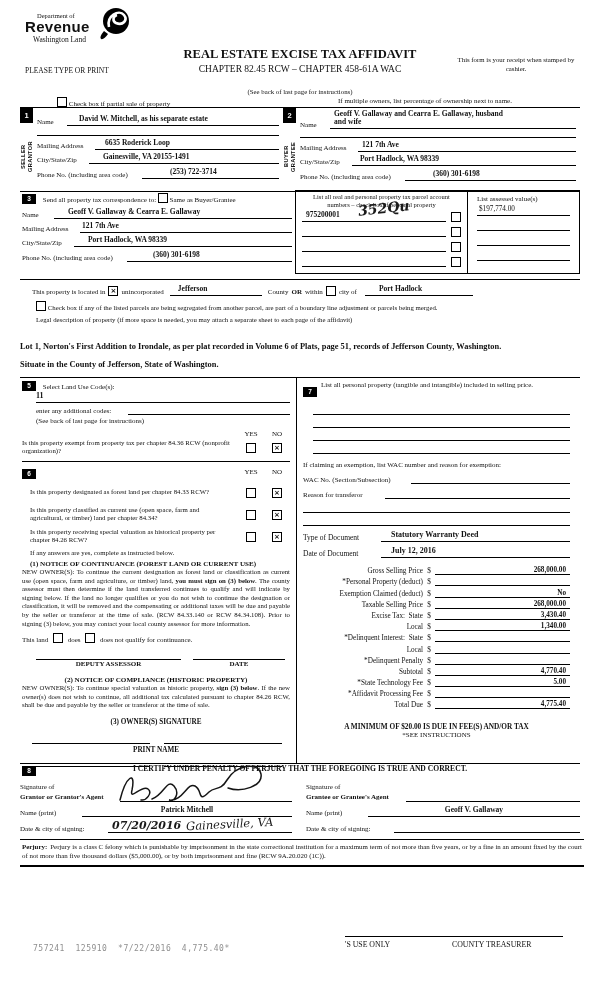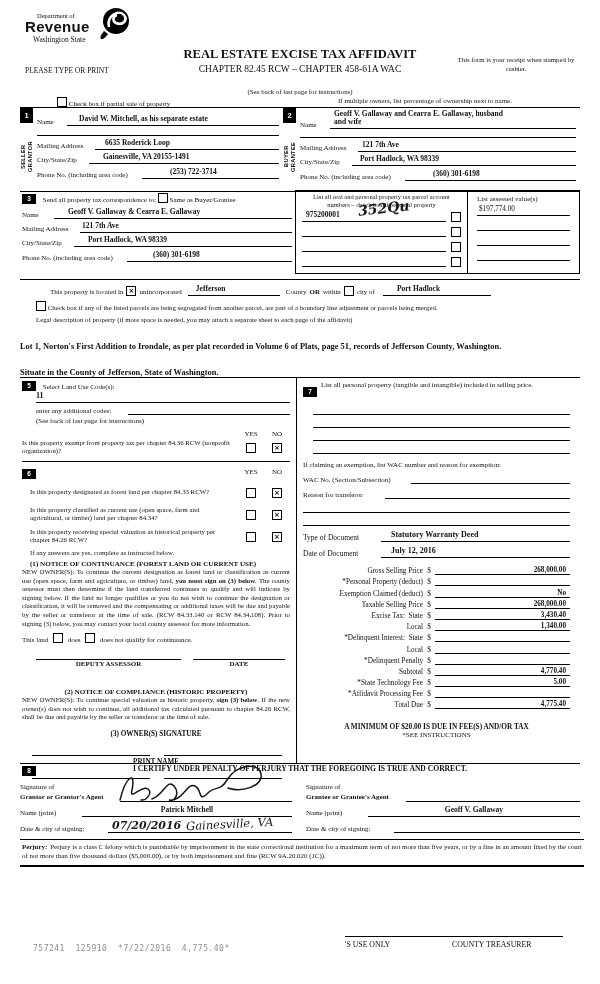--- a/index.html
+++ b/index.html
@@ -42,21 +42,21 @@
 </style>
 </head>
 <body>
 
 <div class="page">
 
   <div class="abs" style="left:25px;top:10px;">
     <div style="position:relative;width:140px;height:42px;">
       <div class="abs" style="left:12px;top:2px;font-size:6.5px;">Department of</div>
       <div class="abs b" style="left:0;top:8px;font-size:15px;letter-spacing:.3px;font-family:'Liberation Sans',sans-serif;">Revenue</div>
-      <div class="abs" style="left:8px;top:25px;font-size:7.5px;">Washington State</div>
+      <div class="abs" style="left:8px;top:25px;font-size:7.5px;">Washington Land</div>
       <span class="abs" style="left:72px;top:-4px;">
         <svg width="36" height="38" viewBox="0 0 36 38">
           <circle cx="19" cy="15" r="13" fill="#000"></circle>
           <path d="M7 25 Q 2 31 4 33 Q 7 34 11 28 Z" fill="#000"></path>
           <path d="M12 21 C 9 10, 22 3, 27 9 C 31 14, 26 20, 19 17 C 15 15, 16 10, 20 9" fill="none" stroke="#fff" stroke-width="2.6"></path>
         </svg>
       </span>
     </div>
   </div>
   <div class="abs b ctr" style="left:0;top:47px;width:600px;font-size:12.5px;">REAL ESTATE EXCISE TAX AFFIDAVIT</div>
@@ -189,39 +189,39 @@
             <span class="fill"></span>
           </div>
         <div class="frow" style="height:15px;">
             <span class="fill"></span>
           </div>
       </div>
     </div>
   </div>
 
   <div class="abs" style="left:20px;top:281px;width:560px;">
-    <div class="frow" style="height:15px;margin-left:30px;">
+    <div class="frow" style="height:15px;margin-left:12px;">
       <span class="lbl">This property is located in</span>
       <span class="cb" style="margin:0 3px;">×</span>
       <span class="lbl">unincorporated</span>
       <span class="fill" style="width:92px;flex:none;margin:0 6px;"><span class="val" style="padding-left:8px;">Jefferson</span></span>
       <span class="lbl">County</span>
       <span class="lbl b" style="margin:0 3px;">OR</span>
       <span class="lbl">within</span>
       <span class="cb" style="margin:0 3px;"></span>
       <span class="lbl">city of</span>
       <span class="fill" style="width:108px;flex:none;margin-left:8px;"><span class="val" style="padding-left:14px;">Port Hadlock</span></span>
     </div>
     <div class="t68" style="margin:5px 0 0 16px;">
       <span class="cb"></span>
       <span>Check box if any of the listed parcels are being segregated from another parcel, are part of a boundary line adjustment or parcels being merged.</span>
     </div>
     <div class="t68" style="margin:4px 0 0 16px;">Legal description of property (if more space is needed, you may attach a separate sheet to each page of the affidavit)</div>
     <div class="b" style="font-size:8.4px;line-height:11px;margin-top:17px;font-family:Liberation Serif, serif;">Lot 1, Norton's First Addition to Irondale, as per plat recorded in Volume 6 of Plats, page 51, records of Jefferson County, Washington.</div>
-    <div class="b" style="font-size:8.4px;margin-top:16px;">Situate in the County of Jefferson, State of Washington.</div>
+    <div class="b" style="font-size:8.4px;margin-top:8px;">Situate in the County of Jefferson, State of Washington.</div>
   </div>
 
   <div class="abs" style="left:20px;top:377px;width:560px;height:385px;border-top:1.5px solid #000;border-bottom:1px solid #000;">
 
     <div class="abs" style="left:0;top:0;width:276px;height:100%;">
       <div style="padding:3px 6px 0 2px;">
         <div class="t7">
           <span class="badge">5</span>
           <span>Select Land Use Code(s):</span>
         </div>
@@ -278,21 +278,21 @@
             <span>does not qualify for continuance.</span>
           </div>
           <div style="display:flex;gap:12px;margin:14px 0 0 14px;">
             <span class="fill" style="width:145px;"></span>
             <span class="fill" style="width:92px;"></span>
           </div>
           <div style="display:flex;gap:12px;margin-left:14px;">
             <span class="b ctr" style="width:145px;font-size:7px;">DEPUTY ASSESSOR</span>
             <span class="b ctr" style="width:92px;font-size:7px;">DATE</span>
           </div>
-          <div class="b ctr" style="font-size:7.1px;margin-top:20px;">(2) NOTICE OF COMPLIANCE (HISTORIC PROPERTY)</div>
+          <div class="b ctr" style="font-size:7.1px;margin-top:8px;">(2) NOTICE OF COMPLIANCE (HISTORIC PROPERTY)</div>
           <div class="just" style="font-size:6.75px;line-height:8.6px;">
             <span>NEW OWNER(S):  To continue special valuation as historic property, </span><span class="b">sign (3) below</span><span>.  If the new owner(s) does not wish to continue, all additional tax calculated pursuant to chapter 84.26 RCW, shall be due and payable by the seller or transferor at the time of sale.</span>
           </div>
           <div class="b ctr" style="font-size:7.2px;margin-top:8px;">(3)  OWNER(S) SIGNATURE</div>
           <div style="display:flex;gap:14px;margin:17px 0 0 10px;">
             <span class="fill" style="width:118px;"></span>
             <span class="fill" style="width:118px;"></span>
           </div>
           <div class="b ctr" style="font-size:7.2px;margin-top:2px;">PRINT NAME</div>
           <div style="display:flex;gap:14px;margin:12px 0 0 10px;">

